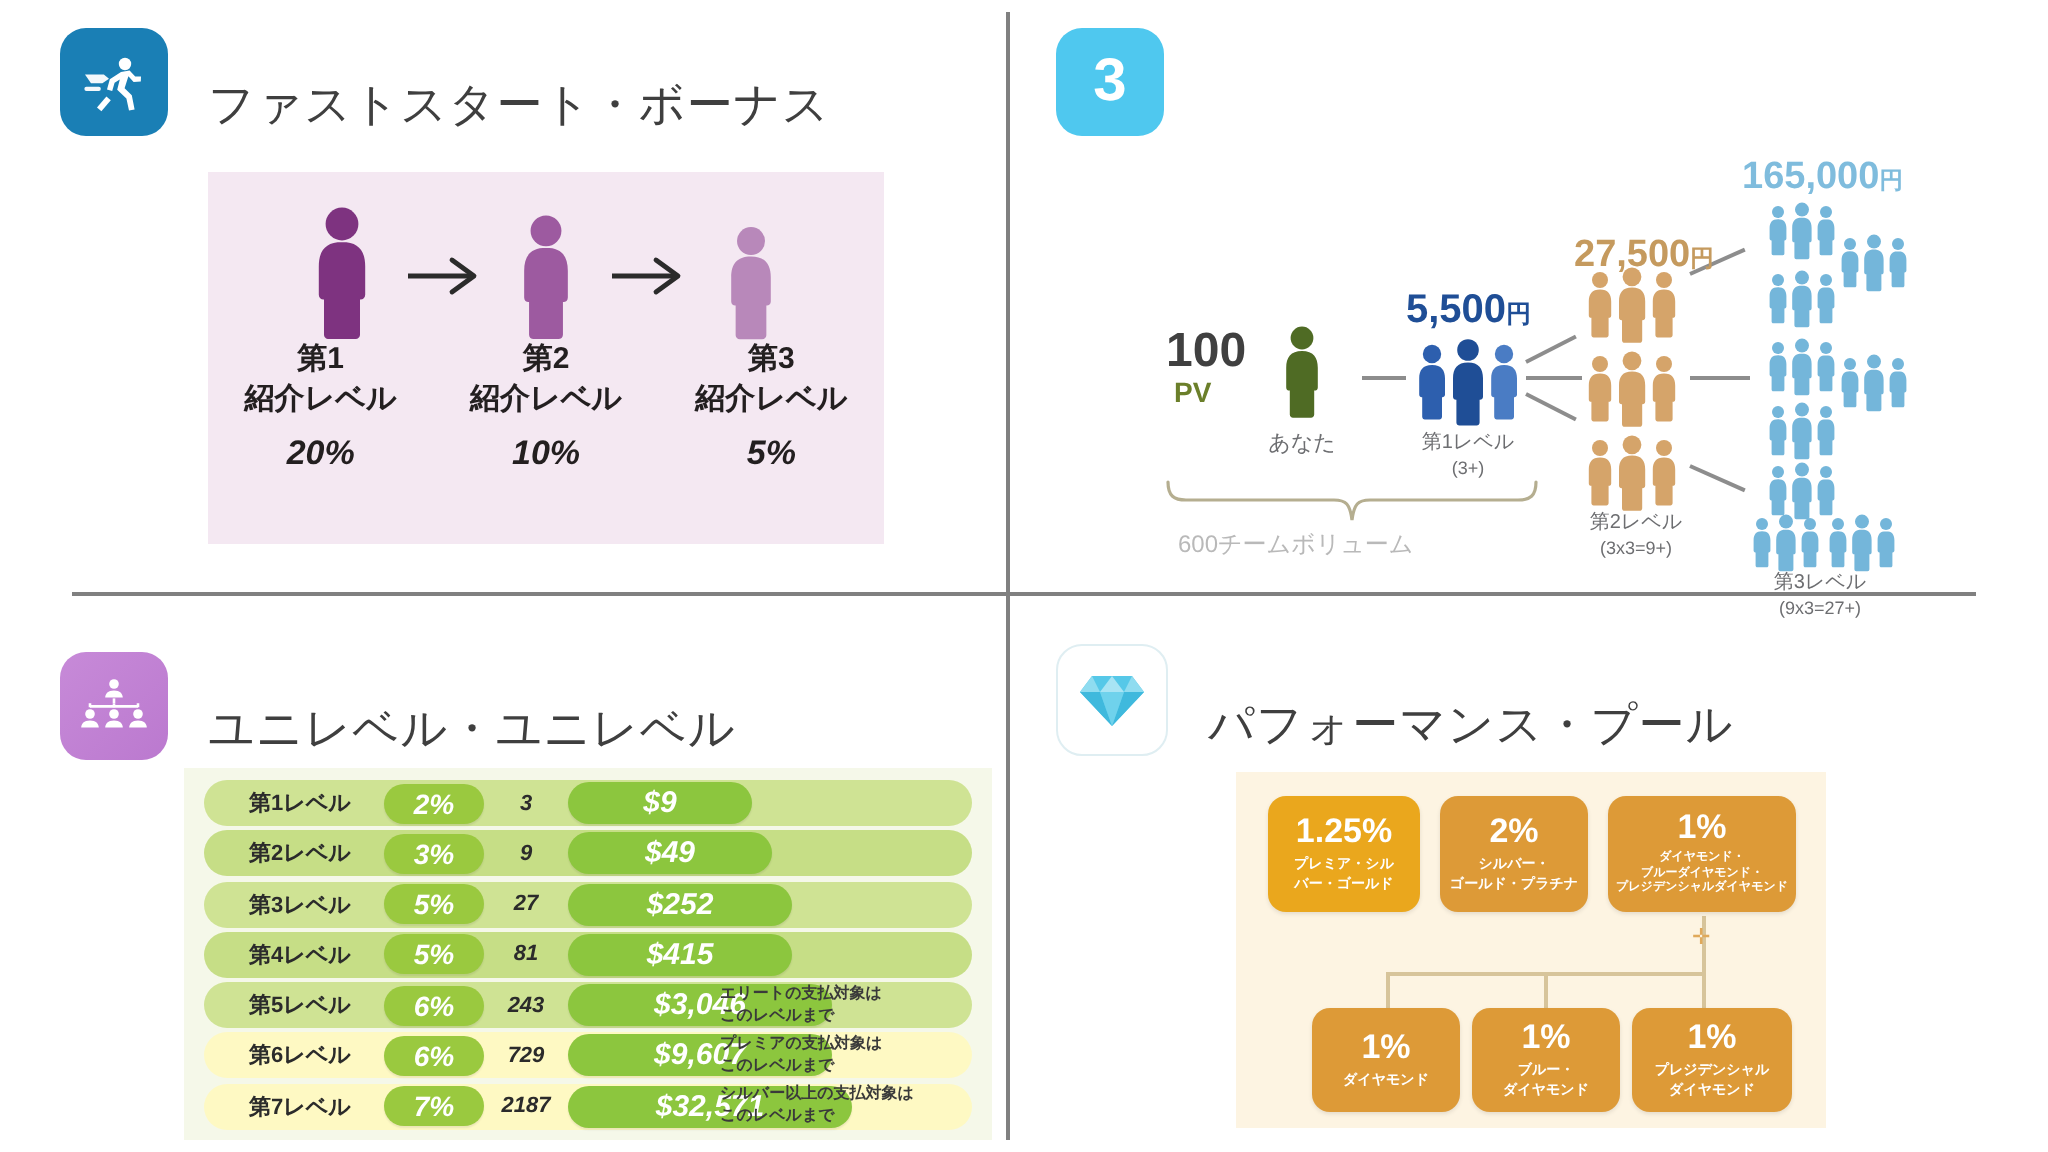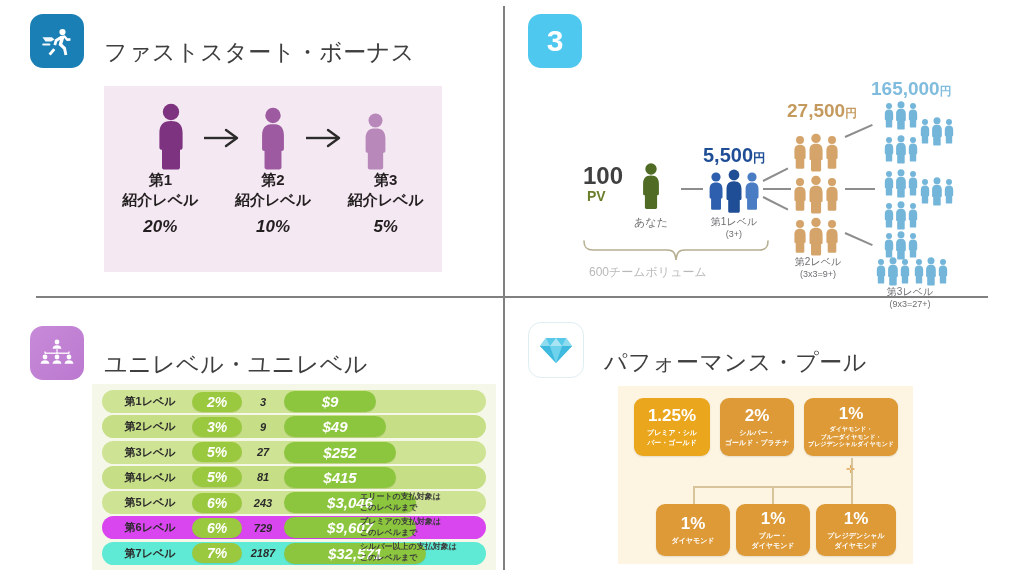--- a/index.html
+++ b/index.html
@@ -252,21 +252,21 @@
             <circle cx="47" cy="9" r="4.6"></circle>
             <path d="M47 14.5 c-4.6 0 -6.4 2.6 -6.4 6.8 l0 8 c0 .9 .6 1.3 1.3 1.3 l.2 0 0 9.8 c0 .8 .6 1.3 1.3 1.3 l7.3 0 c.7 0 1.3 -.5 1.3 -1.3 l0 -9.8 .2 0 c.6 0 1.3 -.4 1.3 -1.3 l0 -8 c0 -4.2 -1.8 -6.8 -6.4 -6.8z"></path>
           </g>
         </svg>
       </div>
       <div class="pow-lbl" style="left:197px;top:152px;width:64px;font-size:10px;">
         <span>第1レベル</span>
         <span class="sub">(3+)</span>
       </div>
 
-      <div class="pow-amt" style="left:282px;top:36px;color:#c59a5e;font-size:19px;">
+      <div class="pow-amt" style="left:282px;top:53px;color:#c59a5e;font-size:19px;">
         <span>27,500</span><span class="yen">円</span>
       </div>
       <div class="pow-grp" style="left:286px;top:68px;">
         <svg width="52" height="40" viewBox="0 0 52 40" aria-hidden="true">
           <g fill="#d5a46a">
             <circle cx="9" cy="8" r="4"></circle>
               <path d="M9 12.8 c-4 0 -5.6 2.3 -5.6 5.9 l0 7 c0 .8 .5 1.2 1.1 1.2 l.2 0 0 8.6 c0 .7 .5 1.2 1.1 1.2 l6.4 0 c.6 0 1.1 -.5 1.1 -1.2 l0 -8.6 .2 0 c.6 0 1.1 -.4 1.1 -1.2 l0 -7 c0 -3.6 -1.6 -5.9 -5.6 -5.9z"></path>
             <circle cx="25" cy="6.4" r="4.7"></circle>
               <path d="M25 11.8 c-4.7 0 -6.5 2.6 -6.5 6.9 l0 8.1 c0 .9 .6 1.3 1.3 1.3 l.2 0 0 10 c0 .8 .6 1.3 1.3 1.3 l7.5 0 c.7 0 1.3 -.5 1.3 -1.3 l0 -10 .2 0 c.7 0 1.3 -.4 1.3 -1.3 l0 -8.1 c0 -4.3 -1.8 -6.9 -6.5 -6.9z"></path>
             <circle cx="41" cy="8" r="4"></circle>
@@ -480,31 +480,31 @@
       <div class="uni-row" style="background:#cfe394;">
         <div class="uni-lvl">第5レベル</div>
         <div class="uni-pct">6%</div>
         <div class="uni-cnt">243</div>
         <div class="uni-amt" style="width:112px;">$3,046</div>
         <div class="uni-note">
           <div>エリートの支払対象は</div>
           <div>このレベルまで</div>
         </div>
       </div>
-      <div class="uni-row" style="background:#d946ef;">
+      <div class="uni-row" style="background:#fef9c3;">
         <div class="uni-lvl">第6レベル</div>
         <div class="uni-pct">6%</div>
         <div class="uni-cnt">729</div>
         <div class="uni-amt" style="width:112px;">$9,607</div>
         <div class="uni-note">
           <div>プレミアの支払対象は</div>
           <div>このレベルまで</div>
         </div>
       </div>
-      <div class="uni-row" style="background:#5eead4;align-items:center;">
+      <div class="uni-row" style="background:#fef9c3;align-items:center;">
         <div class="uni-lvl">第7レベル</div>
         <div class="uni-pct">7%</div>
         <div class="uni-cnt">2187</div>
         <div class="uni-amt" style="width:122px;font-style:italic;">$32,571</div>
         <div class="uni-note">
           <div>シルバー以上の支払対象は</div>
           <div>このレベルまで</div>
         </div>
       </div>
     </div>

